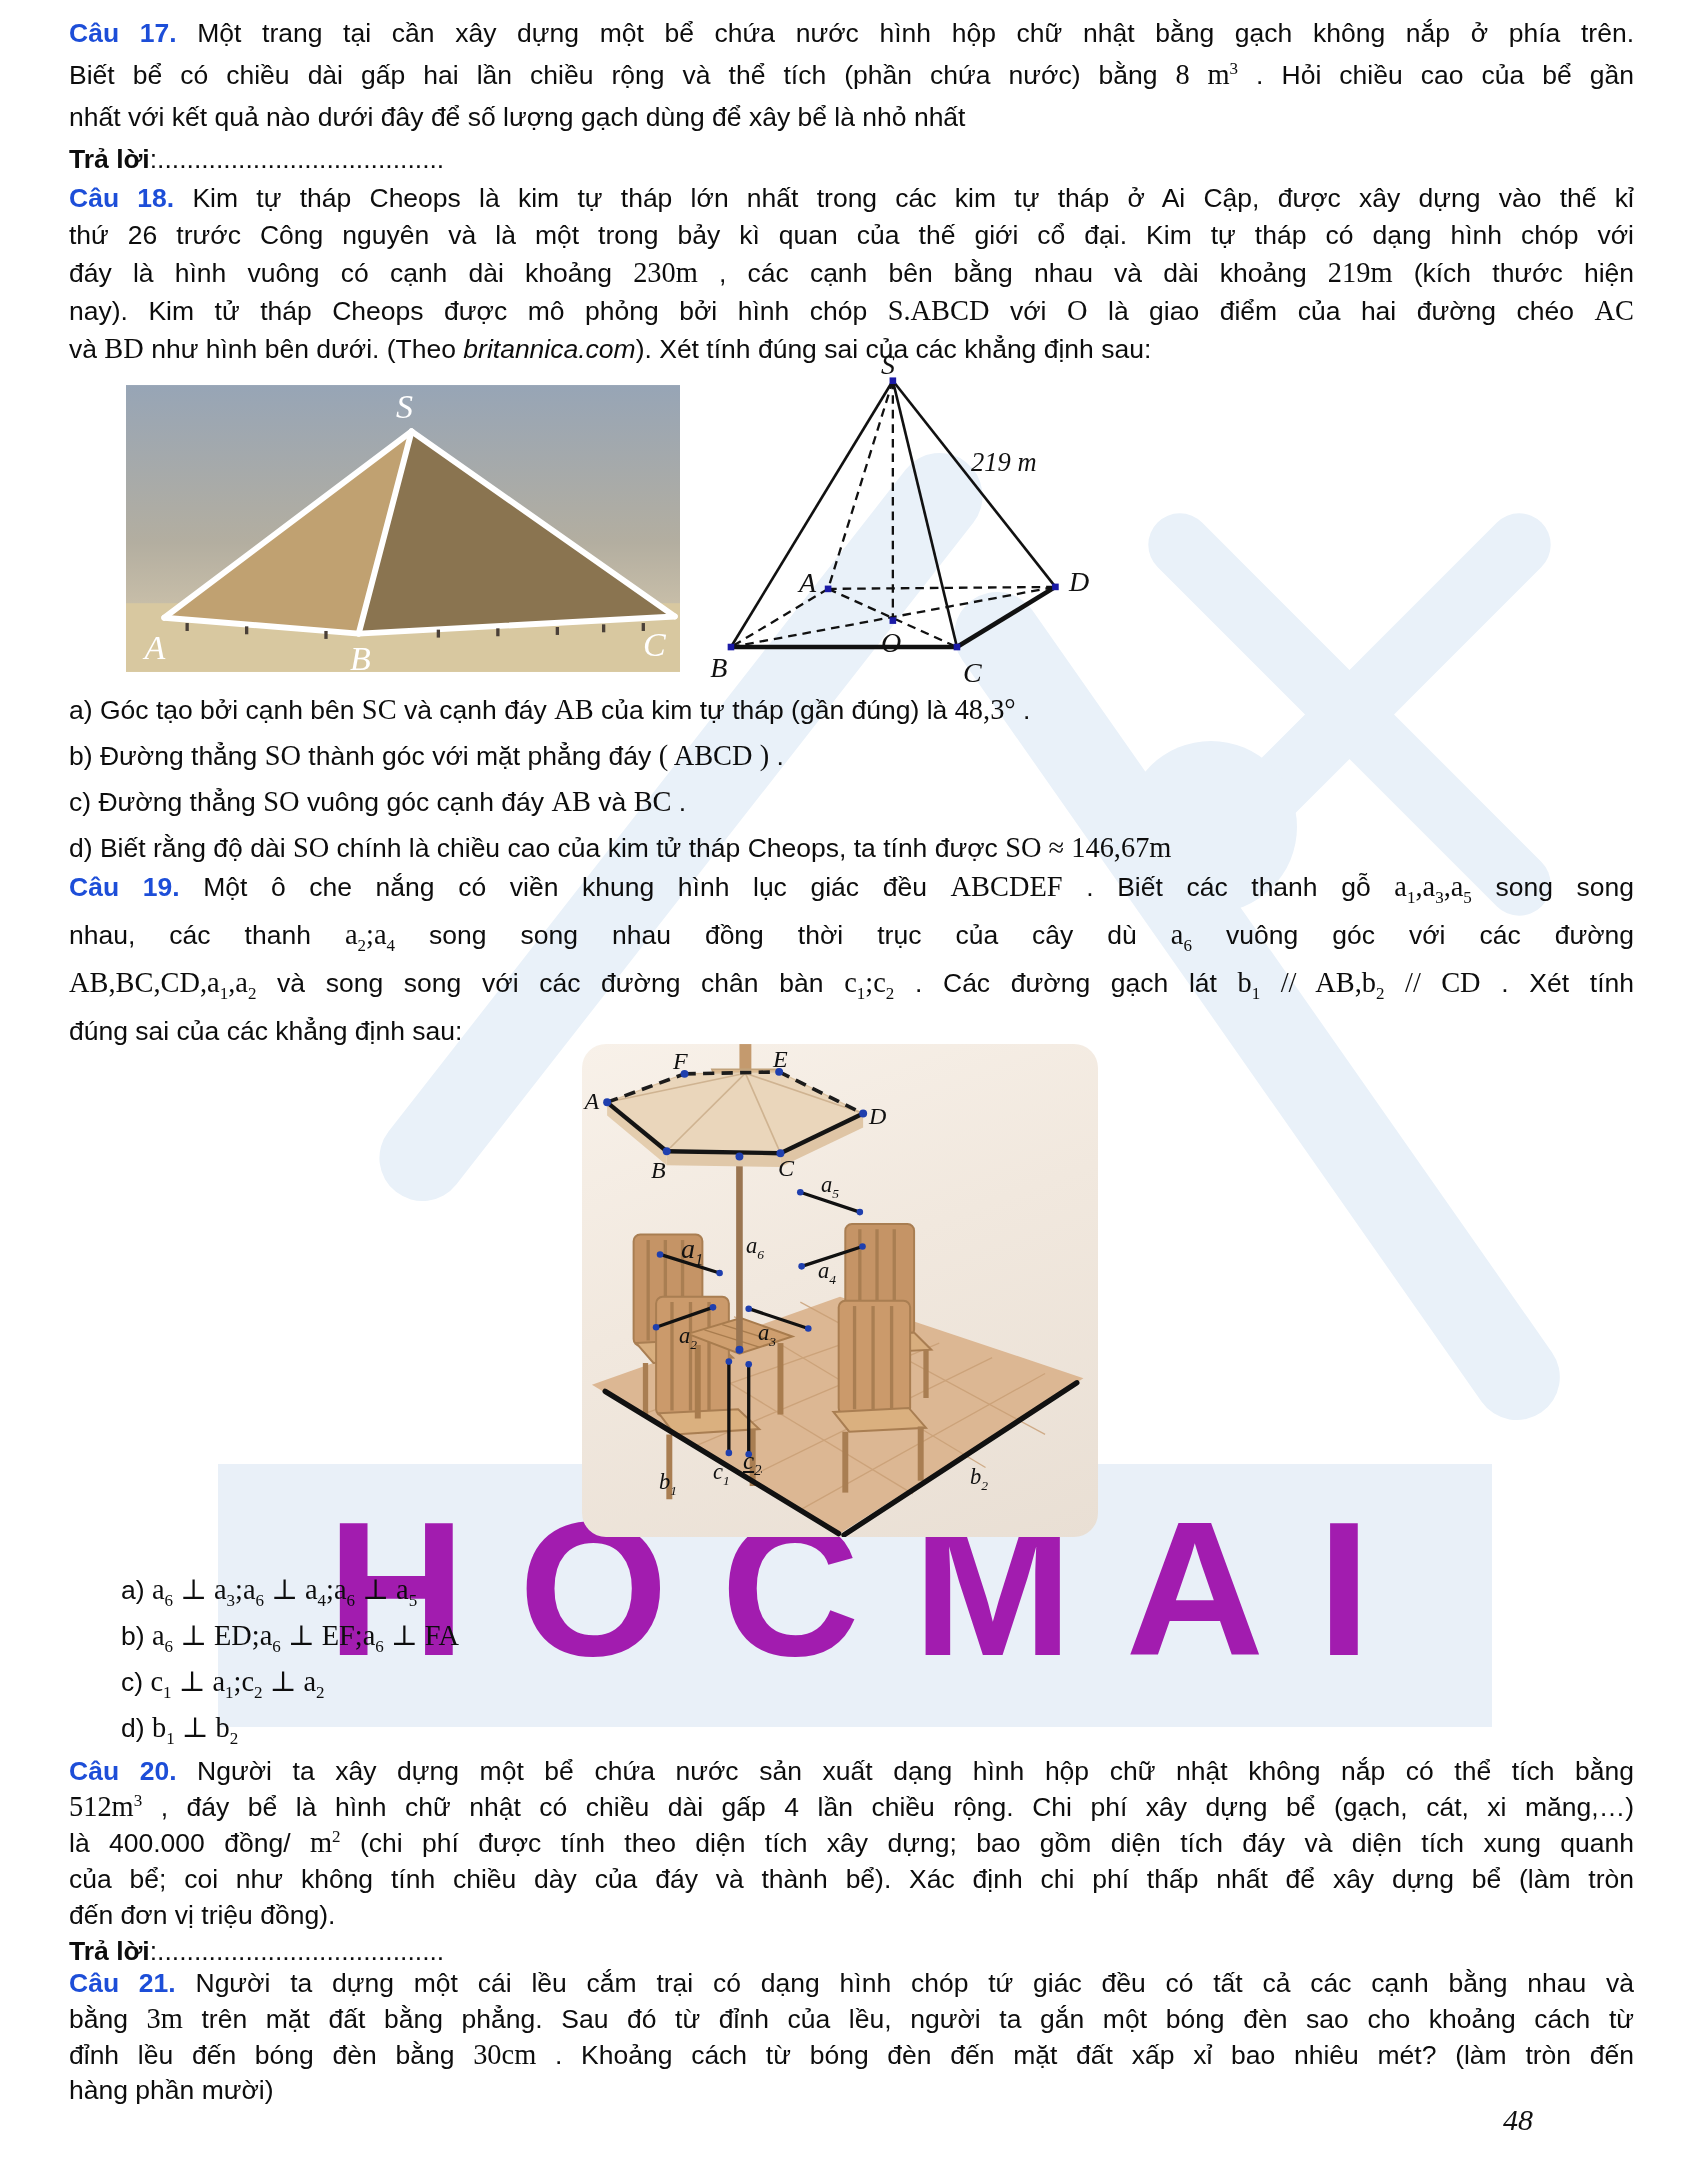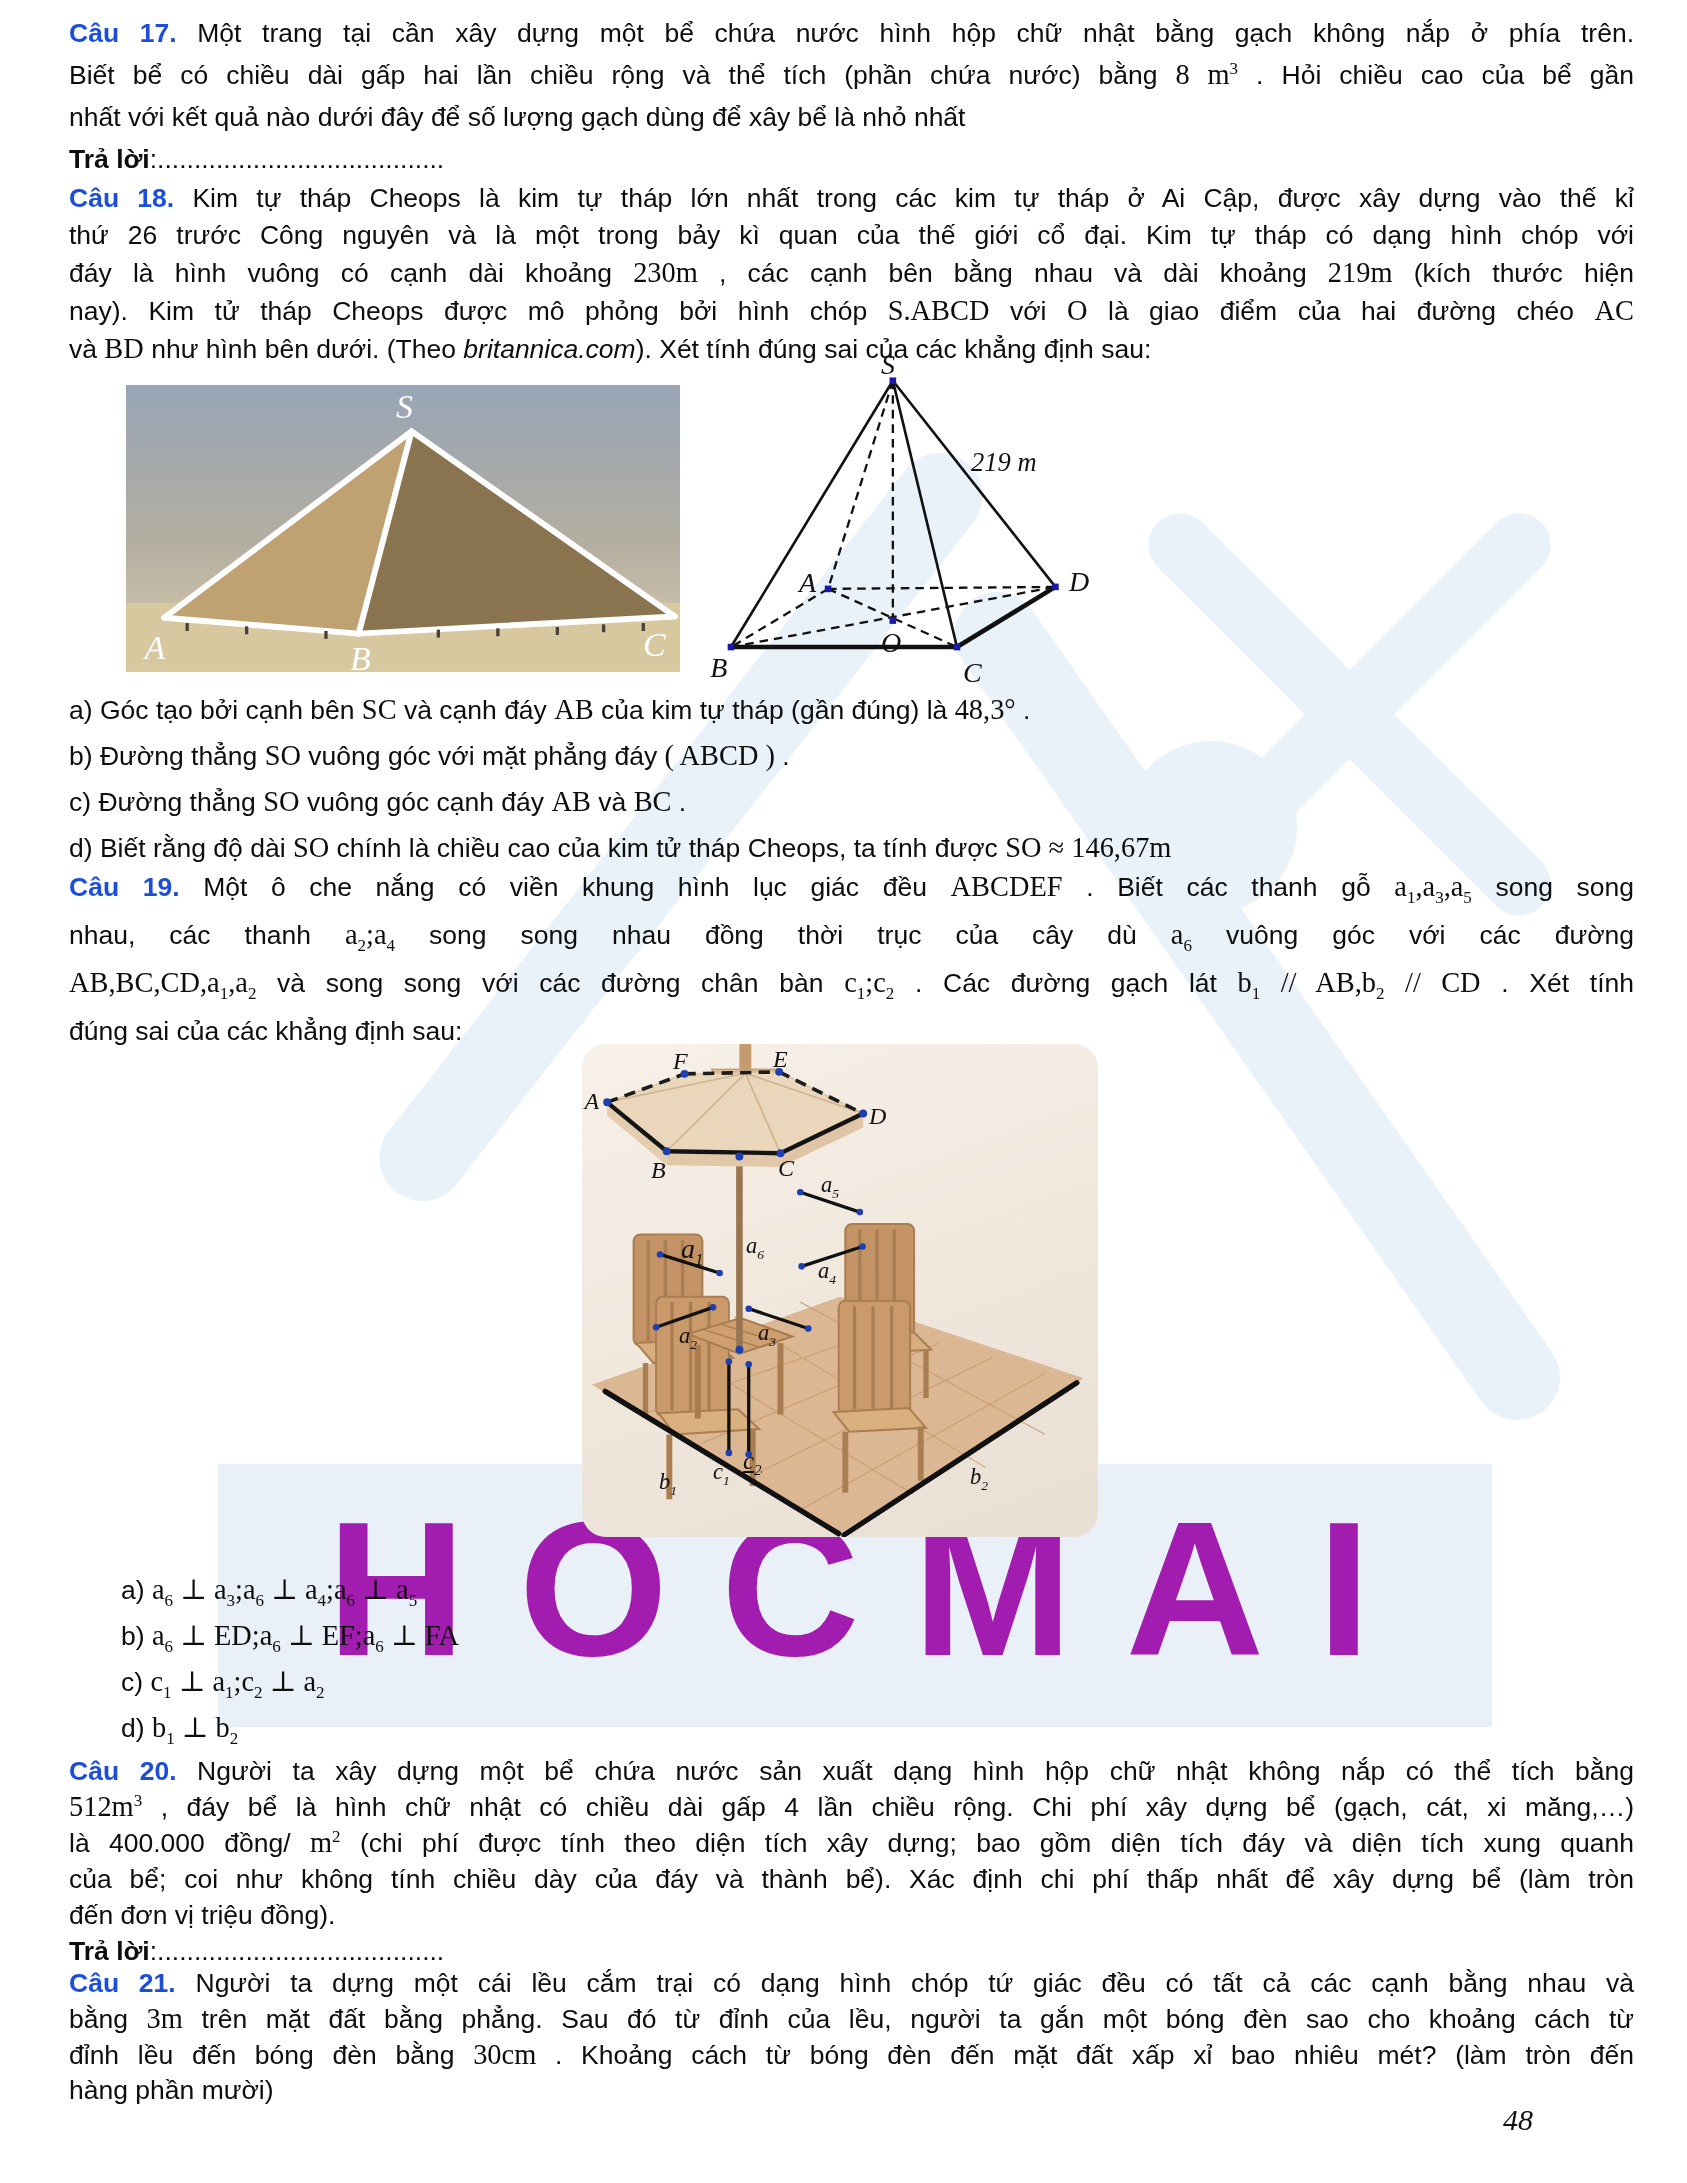--- a/index.html
+++ b/index.html
@@ -132,21 +132,21 @@
     <span class="flabel" style="left:98px;top:218px;font-size:28px;">A</span>
     <span class="flabel" style="left:9.3px;top:303px;font-size:28px;">B</span>
     <span class="flabel" style="left:262px;top:308px;font-size:28px;">C</span>
     <span class="flabel" style="left:368px;top:217px;font-size:28px;">D</span>
     <span class="flabel" style="left:180px;top:278px;font-size:28px;">O</span>
     <span class="flabel" style="left:270px;top:98px;font-size:26.5px;">219 m</span>
   </div>
 
   <div class="para" style="top:687px;line-height:45px;">
       <div class="jline nl"><span class="">a) Góc tạo bởi cạnh bên </span><span class="math">SC</span><span class=""> và cạnh đáy </span><span class="math">AB</span><span class=""> của kim tự tháp (gần đúng) là </span><span class="math">48,3°</span><span class=""> .</span></div>
-      <div class="jline nl"><span class="">b) Đường thẳng </span><span class="math">SO</span><span class=""> vuông góc với mặt phẳng đáy </span><span class="math">( ABCD )</span><span class=""> .</span></div>
+      <div class="jline nl"><span class="">b) Đường thẳng </span><span class="math">SO</span><span class=""> thành góc với mặt phẳng đáy </span><span class="math">( ABCD )</span><span class=""> .</span></div>
       <div class="jline nl"><span class="">c) Đường thẳng </span><span class="math">SO</span><span class=""> vuông góc cạnh đáy </span><span class="math">AB</span><span class=""> và </span><span class="math">BC</span><span class=""> .</span></div>
       <div class="jline nl"><span class="">d) Biết rằng độ dài </span><span class="math">SO</span><span class=""> chính là chiều cao của kim tử tháp Cheops, ta tính được </span><span class="math">SO ≈ 146,67m</span></div>
     </div>
 
   <div class="para" style="top:863px;line-height:48px;">
       <div class="jline"><span class="bb red">Câu 19.</span><span class=""> Một ô che nắng có viền khung hình lục giác đều </span><span class="math">ABCDEF</span><span class=""> . Biết các thanh gỗ </span><span class="math">a<sub>1</sub>,a<sub>3</sub>,a<sub>5</sub></span><span class=""> song song</span></div>
       <div class="jline"><span class="">nhau, các thanh </span><span class="math">a<sub>2</sub>;a<sub>4</sub></span><span class=""> song song nhau đồng thời trục của cây dù </span><span class="math">a<sub>6</sub></span><span class=""> vuông góc với các đường</span></div>
       <div class="jline"><span class="math">AB,BC,CD,a<sub>1</sub>,a<sub>2</sub></span><span class=""> và song song với các đường chân bàn </span><span class="math">c<sub>1</sub>;c<sub>2</sub></span><span class=""> . Các đường gạch lát </span><span class="math">b<sub>1</sub> // AB,b<sub>2</sub> // CD</span><span class=""> . Xét tính</span></div>
       <div class="jline nl"><span class="">đúng sai của các khẳng định sau:</span></div>
     </div>

